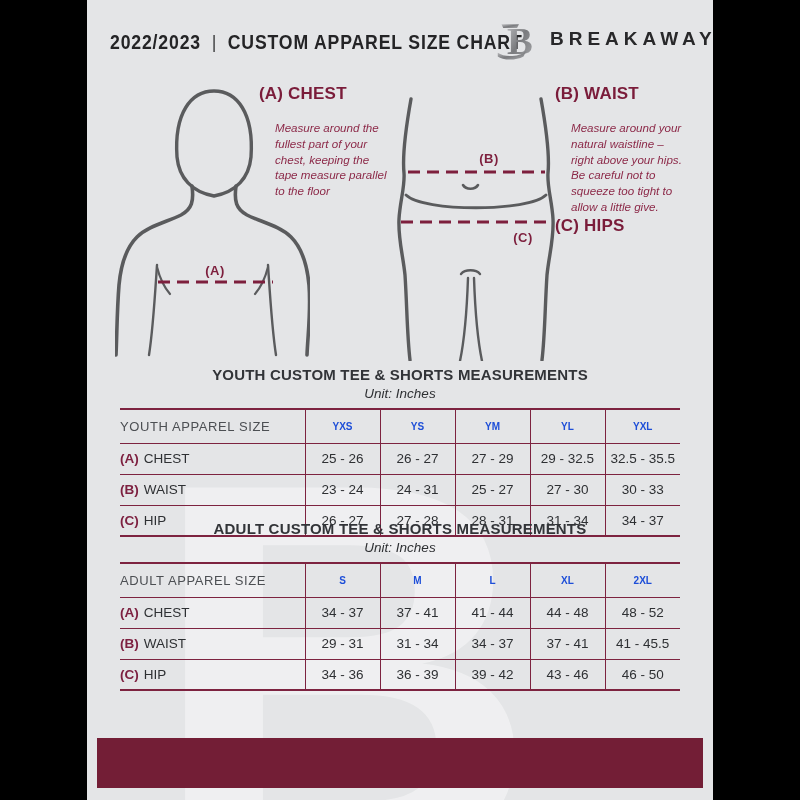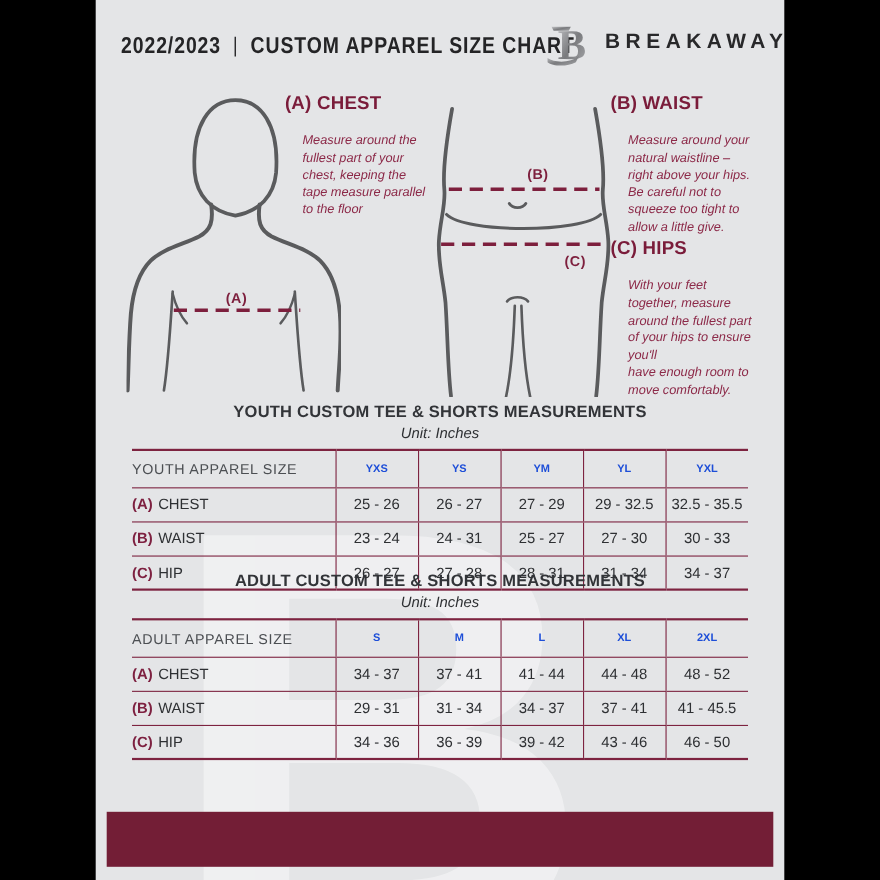--- a/index.html
+++ b/index.html
@@ -146,27 +146,20 @@
     <h3>(B) WAIST</h3>
     <p>Measure around your
 natural waistline –
 right above your hips.
 Be careful not to
 squeeze too tight to
 allow a little give.</p>
   </div>
   <div class="note note-hips">
     <h3>(C) HIPS</h3>
-    <p>With your feet
-together, measure
-around the fullest part
-of your hips to ensure
-you'll
-have enough room to
-move comfortably.</p>
   </div>
 
   <div class="tbl-sec youth-sec">
     <div class="tbl-title">YOUTH CUSTOM TEE &amp; SHORTS MEASUREMENTS</div>
     <div class="tbl-unit">Unit: Inches</div>
     <table class="size-table">
       <colgroup>
           <col class="c0">
           <col class="cv">
           <col class="cv">

